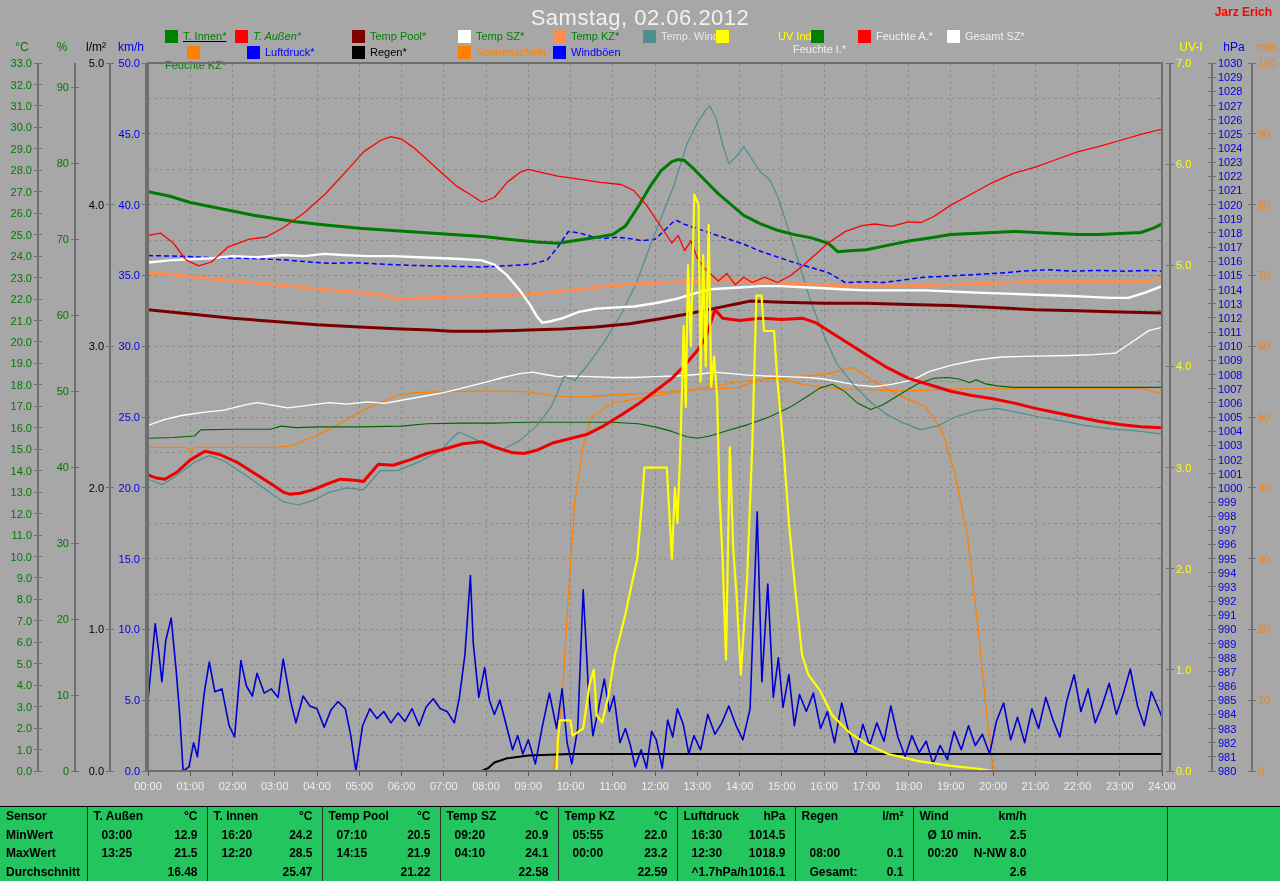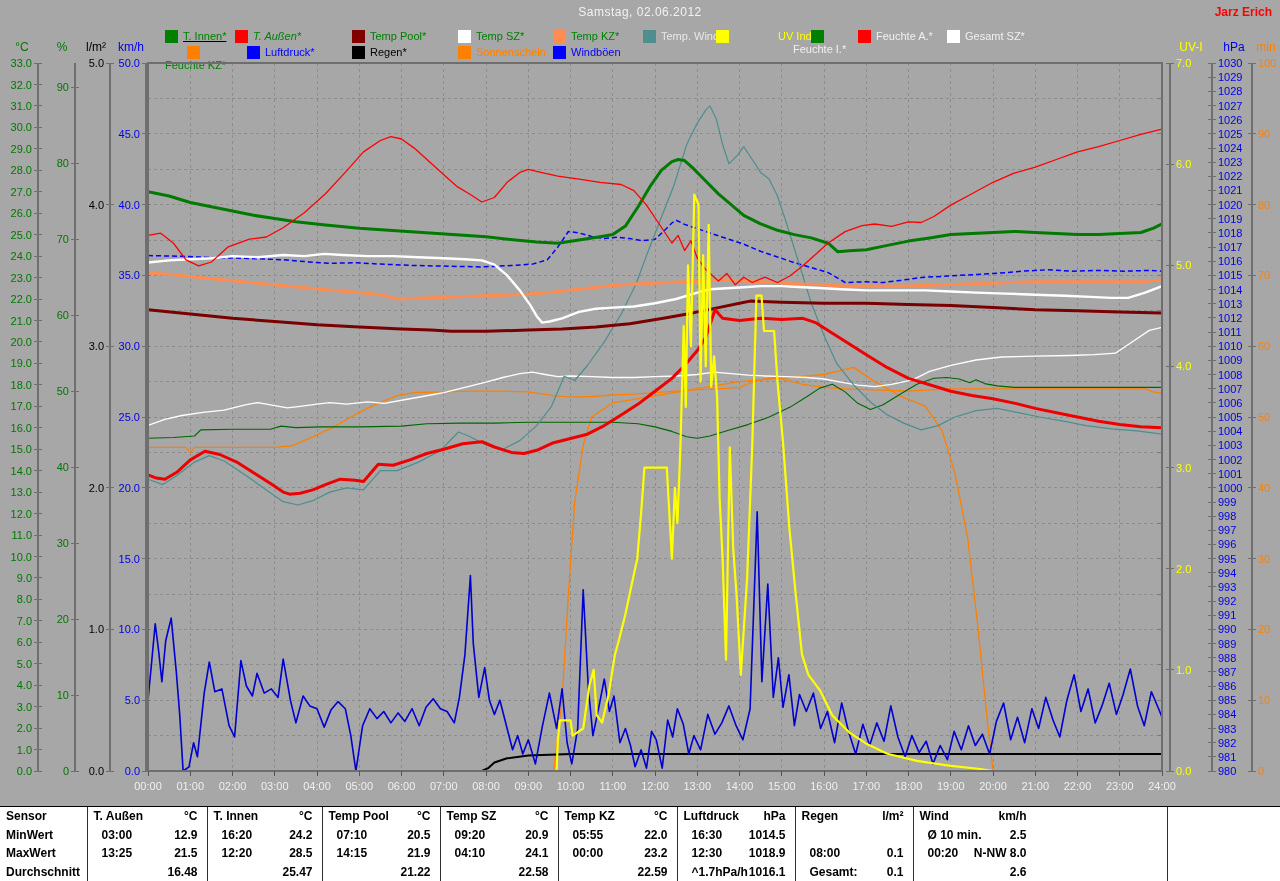--- a/index.html
+++ b/index.html
@@ -1,27 +1,27 @@
 <!DOCTYPE html>
 <html><head>
 <meta charset="utf-8">
 <style>
   html,body{margin:0;padding:0}
   body{width:1280px;height:881px;background:#a7a7a7;position:relative;overflow:hidden;
        font-family:"Liberation Sans",sans-serif;}
   #titlebar{position:absolute;top:5px;left:0;width:100%;text-align:center;
-            color:#f2f2f2;font-size:12px;letter-spacing:.5px}
+            color:#f2f2f2;font-size:22px;letter-spacing:.5px}
   #watermark{position:absolute;top:5px;right:8px;color:#ff0000;font-size:12px;font-weight:bold}
   .legend-item{position:absolute;display:flex;align-items:center;height:13px}
   .legend-swatch{width:13px;height:13px;margin-right:5px;flex:0 0 13px}
   .legend-label{font-size:11px;line-height:13px;white-space:nowrap}
   .axis-header{position:absolute;top:40px;font-size:12px;transform:translateX(-50%);white-space:nowrap}
   #chart{position:absolute;left:0;top:0}
   #chart text{font-family:"Liberation Sans",sans-serif}
-  #stats{position:absolute;left:0;top:806px;width:1280px;height:75px;background:#ffffff;
+  #stats{position:absolute;left:0;top:806px;width:1280px;height:75px;background:#22c55e;
          border-top:1px solid #000;box-sizing:border-box}
   #stats table{border-collapse:collapse;table-layout:fixed;width:1280px;height:74px;
                font-size:12px;font-weight:bold;color:#000}
   #stats td{padding:0;vertical-align:middle;overflow:hidden;white-space:nowrap}
   #stats td.bord{border-left:1px solid #2f2f2f}
   #stats .cell{display:flex;justify-content:space-between;align-items:center}
   #stats .t{padding-left:14px}
   #stats .t.h{padding-left:6px}
   #stats .v{padding-right:9px}
   #stats td.wind .v{padding-right:140px}

